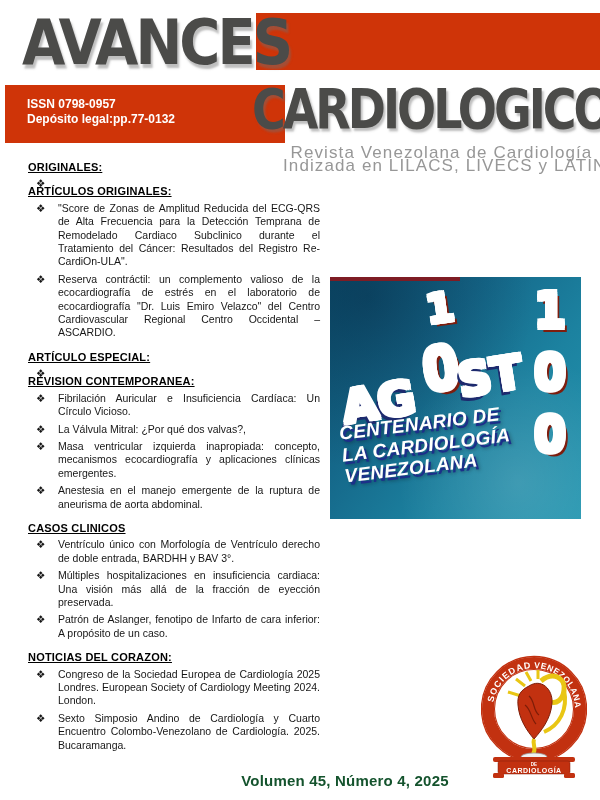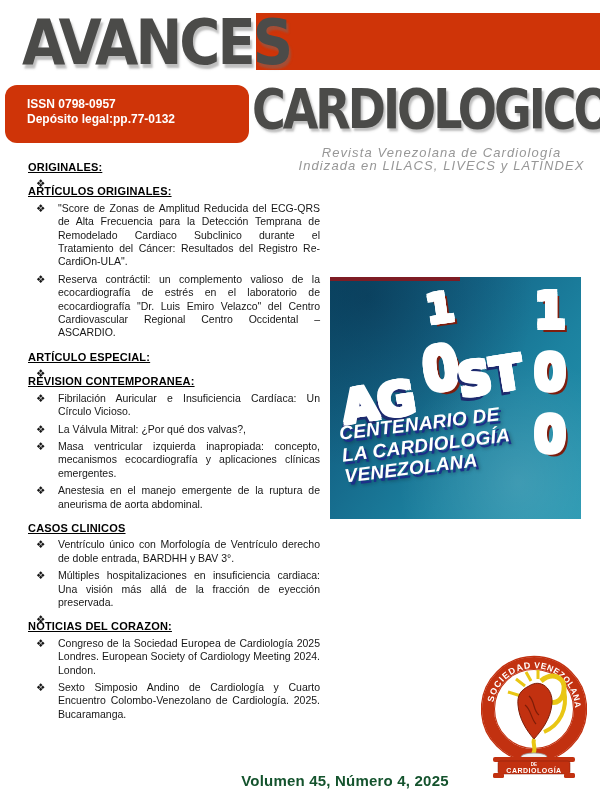--- a/index.html
+++ b/index.html
@@ -17,36 +17,36 @@
     font-size:56px;letter-spacing:-3px;color:#4b4b49;
     transform:scaleY(1.12);transform-origin:top left;
     text-shadow:2px 3px 2px rgba(110,110,110,.45);
     white-space:nowrap;z-index:2;
   }
   .red-band-top{
     position:absolute;left:256px;top:13px;width:344px;height:57px;
     z-index:1;
   }
   .issn-box{
-    position:absolute;left:5px;top:85px;width:244px;height:58px;
+    position:absolute;left:5px;top:85px;width:280px;height:58px;
     color:#fff;font-weight:bold;font-size:12px;line-height:15px;
-    padding:12px 16px 0 22px;box-sizing:border-box;z-index:1;border-radius:12px;
+    padding:12px 16px 0 22px;box-sizing:border-box;z-index:1;
   }
   .title-cardiologicos{
     position:absolute;left:252px;top:76px;
     font-family:"DejaVu Sans",sans-serif;font-weight:bold;
     font-size:46px;letter-spacing:-3px;color:#4b4b49;
     transform:scaleY(1.2);transform-origin:top left;
     text-shadow:2px 3px 2px rgba(110,110,110,.45);
     white-space:nowrap;z-index:2;
   }
   .tagline{
     position:absolute;left:283px;top:146px;width:317px;
-    text-align:center;color:#979797;font-size:13px;
-    letter-spacing:1.1px;line-height:13px;white-space:nowrap;font-style:italic;
+    text-align:center;color:#979797;font-size:17px;
+    letter-spacing:1.1px;line-height:13px;white-space:nowrap;
   }
 
   
   .toc{
     position:absolute;left:28px;top:161px;width:292px;
     color:#161616;font-size:10.5px;line-height:13.4px;
   }
   .toc-section{margin:0 0 11px 0;}
   .toc-section h3{
     margin:0 0 3px 0;font-size:11px;font-weight:bold;
@@ -146,21 +146,21 @@
         <h3>REVISION CONTEMPORANEA:</h3>
         <div class="toc-item"><span class="bullet">❖</span><span>Fibrilación Auricular e Insuficiencia Cardíaca: Un Círculo Vicioso.</span></div>
         <div class="toc-item"><span class="bullet">❖</span><span>La Válvula Mitral: ¿Por qué dos valvas?,</span></div>
         <div class="toc-item"><span class="bullet">❖</span><span>Masa ventricular izquierda inapropiada: concepto, mecanismos ecocardiografía y aplicaciones clínicas emergentes.</span></div>
         <div class="toc-item"><span class="bullet">❖</span><span>Anestesia en el manejo emergente de la ruptura de aneurisma de aorta abdominal.</span></div>
       </section>
       <section class="toc-section">
         <h3>CASOS CLINICOS</h3>
         <div class="toc-item"><span class="bullet">❖</span><span>Ventrículo único con Morfología de Ventrículo derecho de doble entrada, BARDHH y BAV 3°.</span></div>
         <div class="toc-item"><span class="bullet">❖</span><span>Múltiples hospitalizaciones en insuficiencia cardiaca: Una visión más allá de la fracción de eyección preservada.</span></div>
-        <div class="toc-item"><span class="bullet">❖</span></div>
+        <div class="toc-item"><span class="bullet">❖</span><span>Patrón de Aslanger, fenotipo de Infarto de cara inferior: A propósito de un caso.</span></div>
       </section>
       <section class="toc-section">
         <h3>NOTICIAS DEL CORAZON:</h3>
         <div class="toc-item"><span class="bullet">❖</span><span>Congreso de la Sociedad Europea de Cardiología 2025 Londres. European Society of Cardiology Meeting 2024. London.</span></div>
         <div class="toc-item"><span class="bullet">❖</span><span>Sexto Simposio Andino de Cardiología y Cuarto Encuentro Colombo-Venezolano de Cardiología. 2025. Bucaramanga.</span></div>
       </section>
     </main>
 
   <aside class="poster">
     <div class="maroon-strip"></div>

